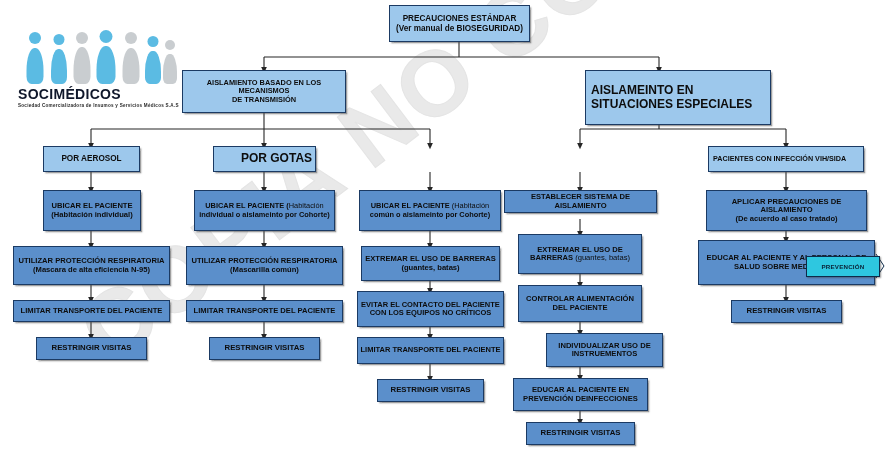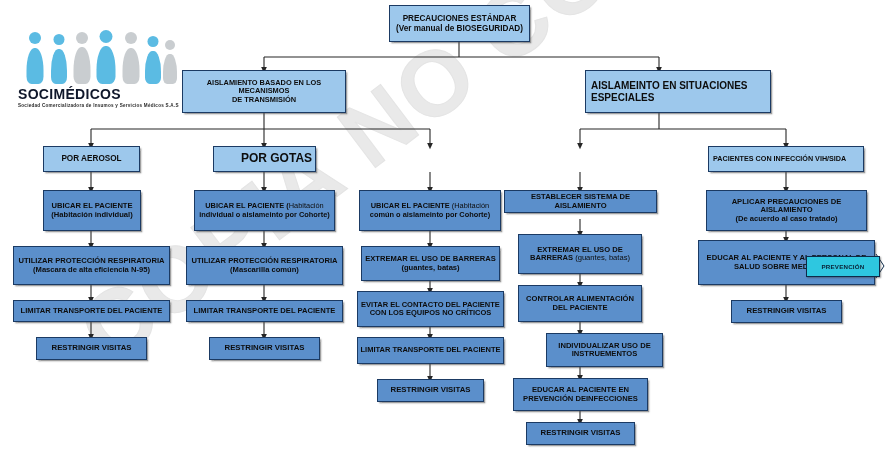--- a/index.html
+++ b/index.html
@@ -203,21 +203,21 @@
     </div>
   </div>
 
   <div class="node light" style="left:182px;top:70px;width:164px;height:43px;font-size:7.4px;">
     <div>
       <span class="ln">AISLAMIENTO BASADO EN LOS MECANISMOS</span>
       <span class="ln">DE TRANSMISIÓN</span>
     </div>
   </div>
 
-  <div class="node light" style="left:585px;top:70px;width:186px;height:43px;font-size:10px;justify-content:flex-start;padding-left:5px;">
+  <div class="node light" style="left:585px;top:70px;width:186px;height:55px;font-size:12px;justify-content:flex-start;padding-left:5px;">
     <div style="text-align:left;">
       <span class="ln">AISLAMEINTO EN SITUACIONES ESPECIALES</span>
     </div>
   </div>
 
   <div class="node light" style="left:43px;top:146px;width:97px;height:26px;font-size:8.2px;">
     <span>POR AEROSOL</span>
   </div>
 
   <div class="node light" style="left:213px;top:146px;width:103px;height:26px;font-size:12px;padding-left:26px;">

